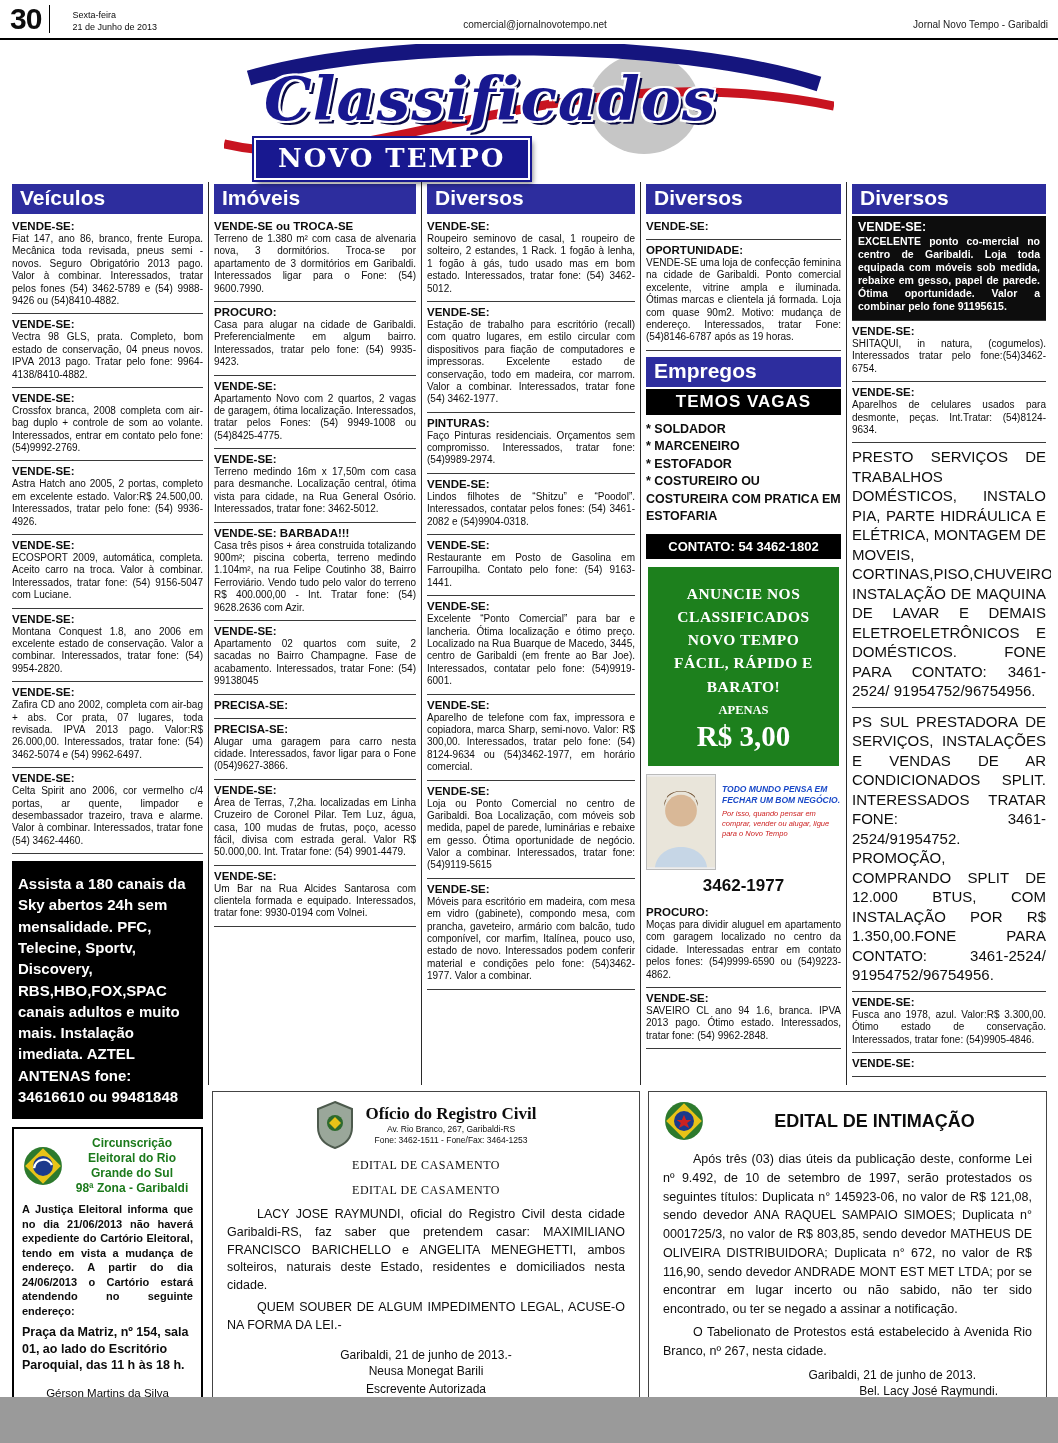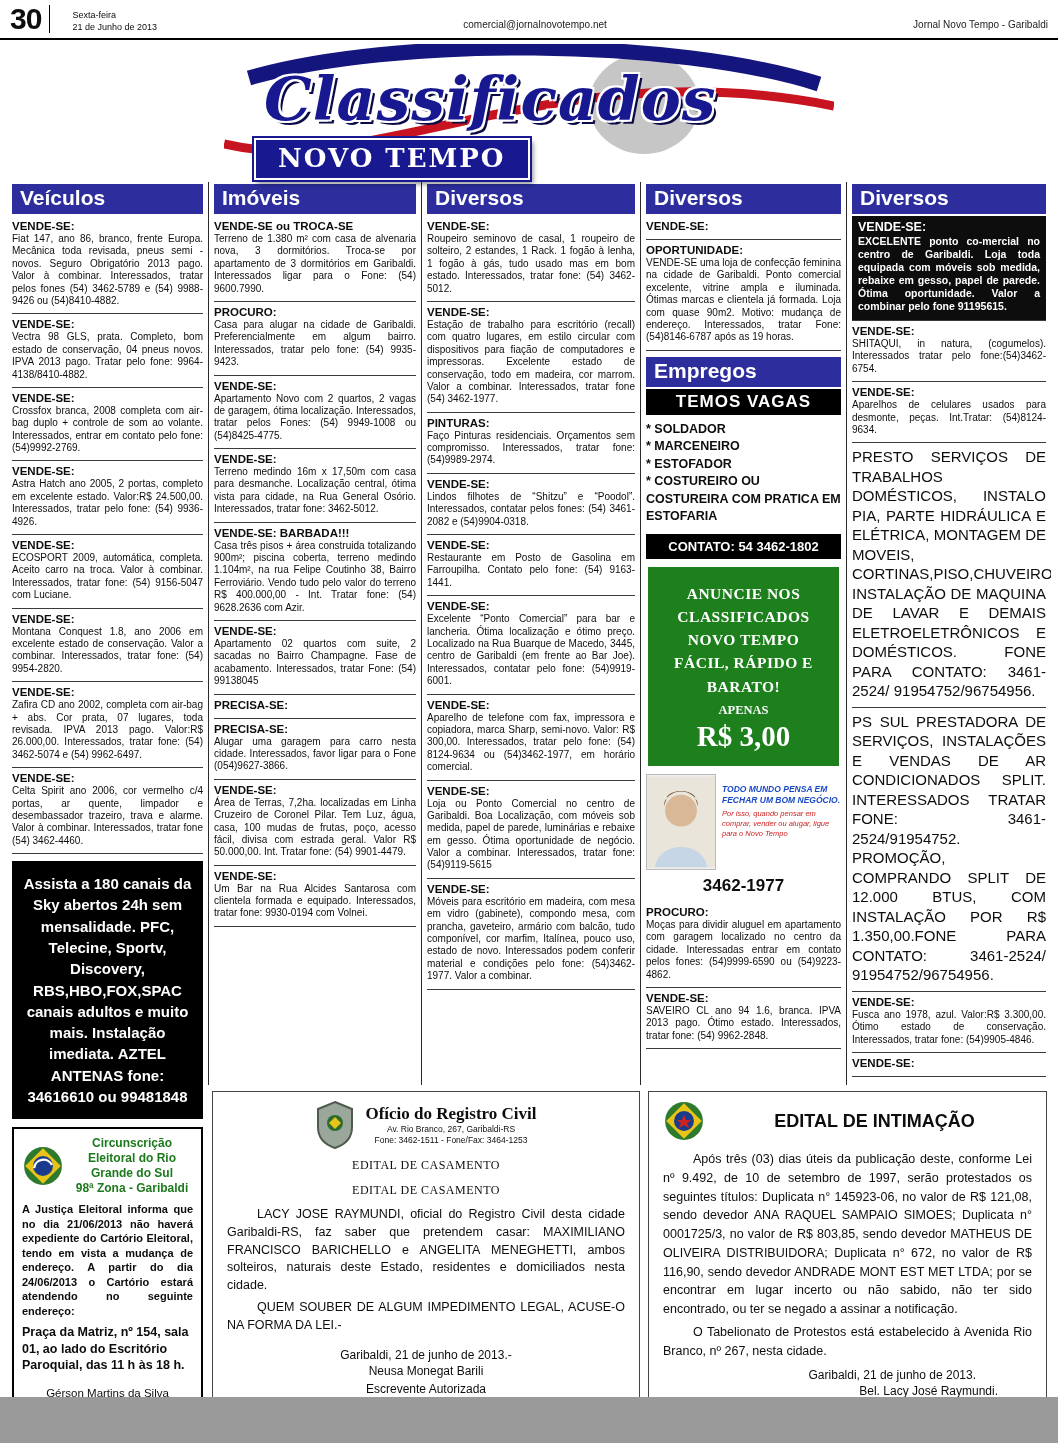--- a/index.html
+++ b/index.html
@@ -28,21 +28,21 @@
 .maincols{display:flex;height:903px;overflow:hidden}
 .maincols .col{border-left:1px solid #2a2a2a}
 .col2{width:213px}.col3{width:219px}.col4{width:206px}.col5{flex:1}
 .colhead{background:#2d2d9e;color:#fff;font-size:21px;font-weight:bold;padding:2px 8px 4px;margin:2px 0 2px}
 .ad{padding:4px 0 6px;border-bottom:1px solid #3a3a3a}
 .ad-t{font-size:11.5px;font-weight:bold;margin-bottom:1px}
 .ad-b{font-size:10px;line-height:1.24;text-align:justify}
 .caps{font-weight:bold;letter-spacing:.2px}
 
 
-.sky-ad{background:#000;color:#fff;font-weight:bold;font-size:15px;line-height:1.42;text-align:center;padding:12px 6px;margin:7px 0 8px}
+.sky-ad{background:#000;color:#fff;font-weight:bold;font-size:15px;line-height:1.42;text-align:left;padding:12px 6px;margin:7px 0 8px}
 .electoral{border:2px solid #000;padding:7px 8px}
 .el-head{display:flex;gap:7px;align-items:center;margin-bottom:6px}
 .el-org{color:#1c7a1c;font-weight:bold;font-size:12px;text-align:center;line-height:1.25;flex:1}
 .el-body{font-weight:bold;font-size:11px;text-align:justify;margin-bottom:6px;line-height:1.32}
 .el-addr{font-weight:bold;font-size:12.5px;margin-bottom:12px;line-height:1.3}
 .el-sign{text-align:center;font-size:11.5px;line-height:1.4}
 
 
 .colhead.mt{margin-top:6px}
 .vagas-banner{background:#000;color:#fff;text-align:center;font-weight:bold;font-size:17px;padding:3px;margin:2px 0 6px;letter-spacing:1px}

